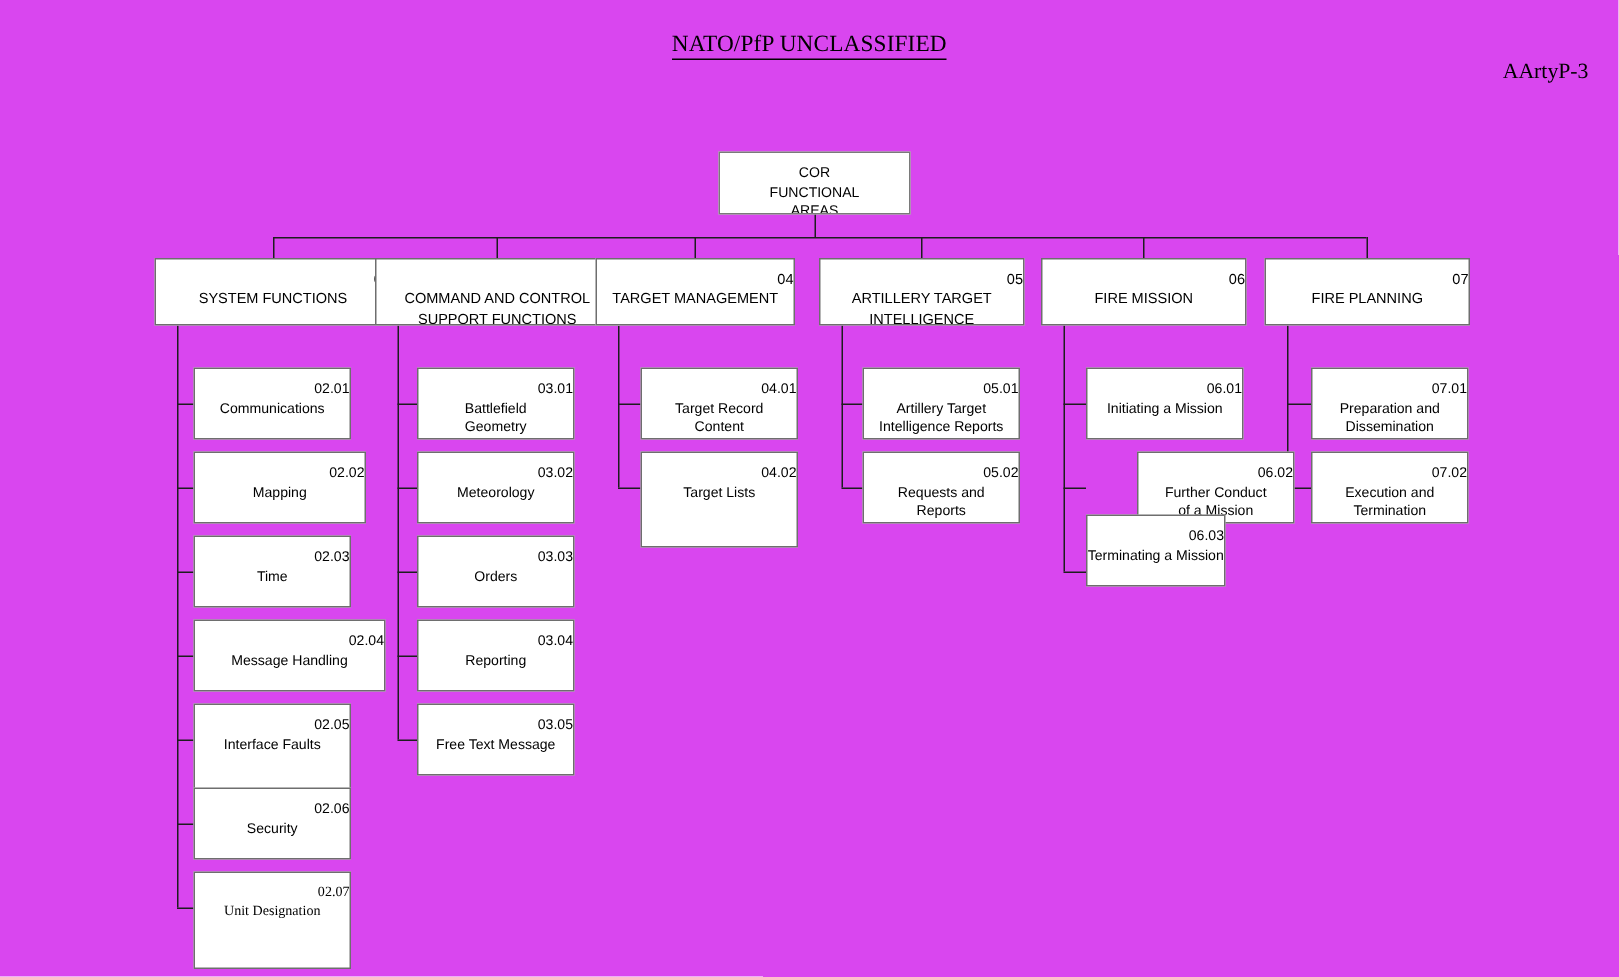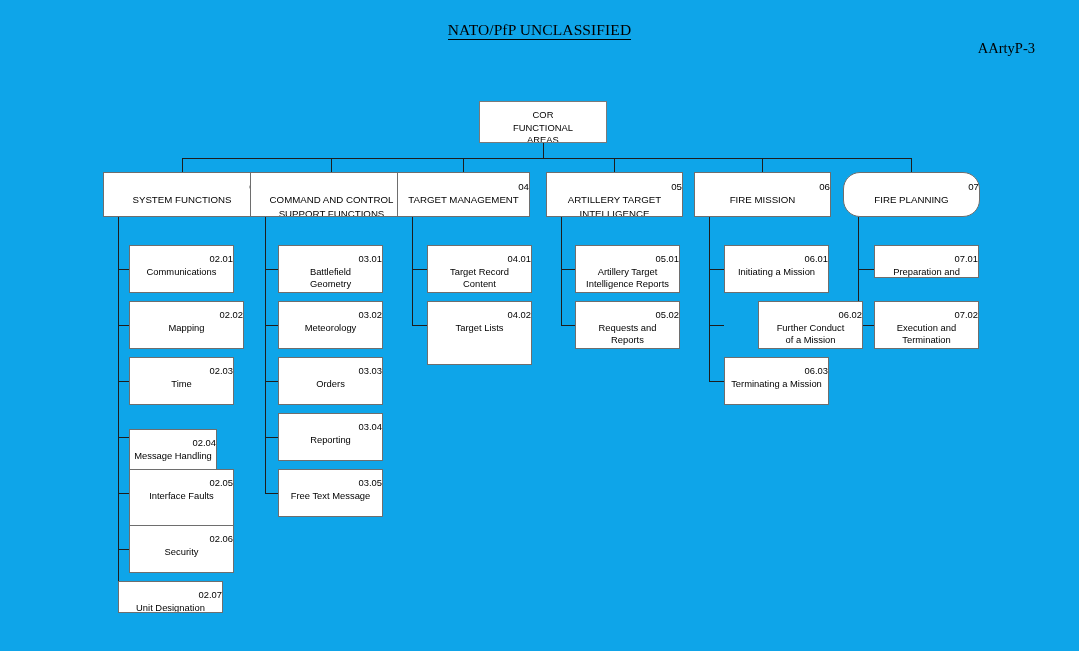--- a/index.html
+++ b/index.html
@@ -4,21 +4,21 @@
 <style>
   html, body {
     margin: 0;
     padding: 0;
     background: #ffffff;
   }
   #page {
     position: relative;
     width: 1079px;
     height: 651px;
-    background: #0ea5e9;
+    background: #d946ef;
     overflow: hidden;
     font-family: "Liberation Sans", sans-serif;
   }
 
   
   .classification {
     position: absolute;
     top: 21px;
     left: 0;
     width: 1079px;
@@ -28,21 +28,21 @@
     color: #000000;
     letter-spacing: 0.1px;
   }
   .classification span {
     border-bottom: 1px solid #000000;
     padding-bottom: 1px;
   }
   .doc-code {
     position: absolute;
     top: 40px;
-    right: 44px;
+    right: 20px;
     font-family: "Liberation Serif", serif;
     font-size: 14.5px;
     color: #000000;
   }
   .section-heading {
     position: absolute;
     top: 74px;
     left: 83px;
     font-family: "Liberation Serif", serif;
     font-size: 16px;
@@ -123,36 +123,36 @@
       <div class="node child" style="left: 129px; top: 301px; width: 115px; height: 48px;">
         <span class="num">02.02</span>
         <span class="lbl">Mapping</span>
       </div>
       <div class="line h" style="left: 118px; top: 381px; width: 11px;"></div>
       <div class="node child" style="left: 129px; top: 357px; width: 105px; height: 48px;">
         <span class="num">02.03</span>
         <span class="lbl">Time</span>
       </div>
       <div class="line h" style="left: 118px; top: 437px; width: 11px;"></div>
-      <div class="node child" style="left: 129px; top: 413px; width: 88px; height: 48px; margin-top: 16px;">
+      <div class="node child" style="left: 129px; top: 413px; width: 128px; height: 48px;">
         <span class="num">02.04</span>
         <span class="lbl">Message Handling</span>
       </div>
       <div class="line h" style="left: 118px; top: 493px; width: 11px;"></div>
       <div class="node child" style="left: 129px; top: 469px; width: 105px; height: 64px;">
         <span class="num">02.05</span>
         <span class="lbl">Interface Faults</span>
       </div>
       <div class="line h" style="left: 118px; top: 549px; width: 11px;"></div>
       <div class="node child" style="left: 129px; top: 525px; width: 105px; height: 48px;">
         <span class="num">02.06</span>
         <span class="lbl">Security</span>
       </div>
       <div class="line h" style="left: 118px; top: 605px; width: 11px;"></div>
-      <div class="node child" style="left: 118px; top: 581px; width: 105px; height: 32px;">
+      <div class="node child" style="left: 129px; top: 581px; width: 105px; height: 65px; font-family: Liberation Serif, serif;">
         <span class="num">02.07</span>
         <span class="lbl">Unit Designation</span>
       </div>
       <div class="line v" style="left: 331px; top: 158px; height: 14px;"></div>
       <div class="node level1" style="left: 250px; top: 172px; width: 163px; height: 45px;">
         <span class="num">03</span>
         <span class="lbl">COMMAND AND CONTROL</span>
         <span class="lbl">SUPPORT FUNCTIONS</span>
       </div>
       <div class="line v" style="left: 265px; top: 217px; height: 276px;"></div>
@@ -229,32 +229,32 @@
         <span class="num">06.01</span>
         <span class="lbl">Initiating a Mission</span>
       </div>
       <div class="line h" style="left: 709px; top: 325px; width: 15px;"></div>
       <div class="node child" style="left: 724px; top: 301px; width: 105px; height: 48px; margin-left: 34px;">
         <span class="num">06.02</span>
         <span class="lbl">Further Conduct</span>
         <span class="lbl">of a Mission</span>
       </div>
       <div class="line h" style="left: 709px; top: 381px; width: 15px;"></div>
-      <div class="node child" style="left: 724px; top: 357px; width: 105px; height: 48px;">
+      <div class="node child" style="left: 724px; top: 343px; width: 93px; height: 48px;">
         <span class="num">06.03</span>
         <span class="lbl">Terminating a Mission</span>
       </div>
       <div class="line v" style="left: 911px; top: 158px; height: 14px;"></div>
-      <div class="node level1" style="left: 843px; top: 172px; width: 137px; height: 45px; border-radius: 17px;">
+      <div class="node level1" style="left: 843px; top: 172px; width: 137px; height: 45px;">
         <span class="num">07</span>
         <span class="lbl">FIRE PLANNING</span>
       </div>
       <div class="line v" style="left: 858px; top: 217px; height: 108px;"></div>
       <div class="line h" style="left: 858px; top: 269px; width: 16px;"></div>
-      <div class="node child" style="left: 874px; top: 245px; width: 105px; height: 33px;">
+      <div class="node child" style="left: 874px; top: 245px; width: 105px; height: 48px;">
         <span class="num">07.01</span>
         <span class="lbl">Preparation and</span>
         <span class="lbl">Dissemination</span>
       </div>
       <div class="line h" style="left: 858px; top: 325px; width: 16px;"></div>
       <div class="node child" style="left: 874px; top: 301px; width: 105px; height: 48px;">
         <span class="num">07.02</span>
         <span class="lbl">Execution and</span>
         <span class="lbl">Termination</span>
       </div>

